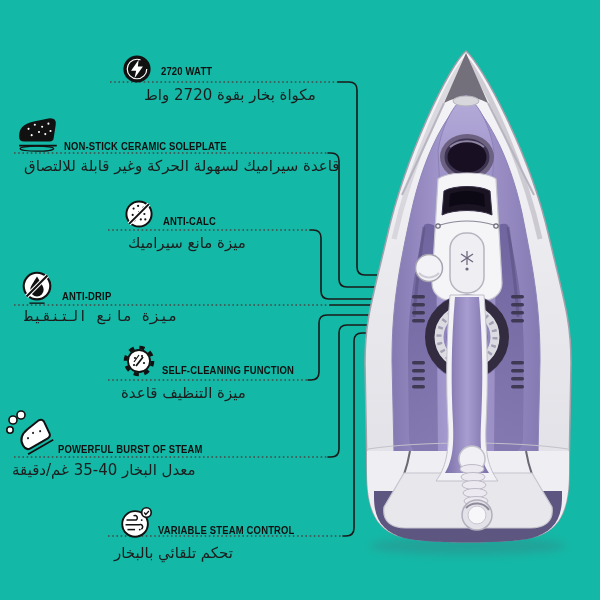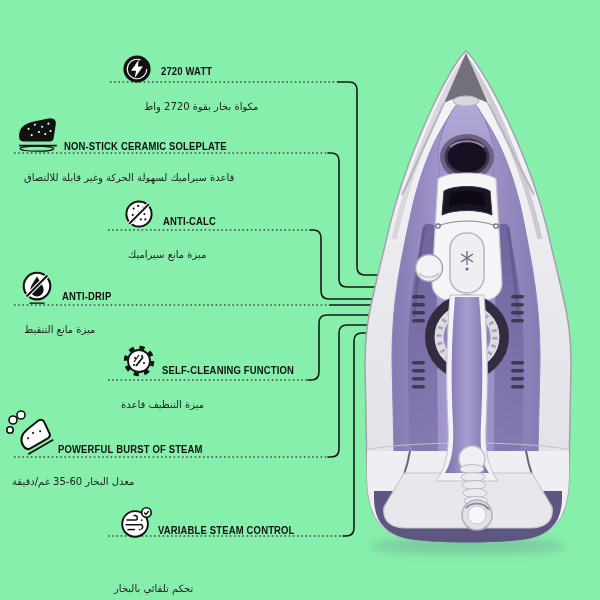--- a/index.html
+++ b/index.html
@@ -1,43 +1,43 @@
 <!DOCTYPE html>
 <html><head>
 <meta charset="utf-8">
 <style>
   html,body{margin:0;padding:0;background:#ffffff;}
-  #canvas{position:relative;width:600px;height:600px;background:#86efac;overflow:hidden;
+  #canvas{position:relative;width:600px;height:600px;background:#14b8a6;overflow:hidden;
           font-family:"Liberation Sans",sans-serif;}
   
   #lines{position:absolute;left:0;top:0;width:600px;height:600px;z-index:1;}
   
   #iron-wrap{position:absolute;left:350px;top:45px;width:250px;height:520px;z-index:2;}
   #iron-wrap svg{width:100%;height:100%;display:block;}
   
   .icon{position:absolute;z-index:3;}
   .icon svg{width:100%;height:100%;display:block;}
   .en{position:absolute;z-index:3;font-weight:bold;font-size:11px;line-height:12px;color:#101010;
       white-space:nowrap;letter-spacing:.2px;transform:scaleX(.86);transform-origin:left top;}
-  .ar{position:absolute;z-index:3;font-family:"DejaVu Sans",sans-serif;font-size:10px;line-height:20px;
-      color:#1d1d1d;direction:rtl;white-space:nowrap;margin-top:12px;}
+  .ar{position:absolute;z-index:3;font-family:"DejaVu Sans",sans-serif;font-size:15px;line-height:20px;
+      color:#1d1d1d;direction:rtl;white-space:nowrap;}
   .i1{left:120px;top:52px;width:34px;height:34px;}
   .e1{left:161px;top:65px;}  .a1{left:144px;top:85px;}
   .i2{left:16px;top:109px;width:46px;height:46px;}
   .e2{left:64px;top:140px;}  .a2{left:24px;top:156px;text-align:right;}
   .i3{left:121px;top:196px;width:36px;height:36px;}
   .e3{left:163px;top:215px;} .a3{left:128px;top:233px;}
   .i4{left:18px;top:268px;width:38px;height:38px;}
-  .e4{left:62px;top:290px;}  .a4{left:24px;top:308px;}
+  .e4{left:62px;top:290px;}  .a4{left:24px;top:308px;font-family:Liberation Mono, monospace;}
   .i5{left:119px;top:341px;width:40px;height:40px;}
   .e5{left:162px;top:364px;} .a5{left:121px;top:383px;}
   .i6{left:4px;top:409px;width:56px;height:52px;}
   .e6{left:58px;top:443px;}  .a6{left:12px;top:460px;}
   .i7{left:117px;top:503px;width:38px;height:38px;}
-  .e7{left:158px;top:524px;} .a7{left:114px;top:567px;}
+  .e7{left:158px;top:524px;} .a7{left:114px;top:543px;}
 </style>
 </head>
 <body>
 
 <div id="canvas">
 
   <svg id="lines" viewBox="0 0 600 600">
     <g fill="none" stroke="#4a4a4a" stroke-width="1.3" stroke-dasharray="1.6,2.6">
       <path d="M110,82 H338"></path>
       <path d="M14,153 H328"></path>
@@ -283,21 +283,21 @@
           <g fill="#111">
               <circle cx="24" cy="27" r="1"></circle>
               <circle cx="31" cy="25" r="1"></circle>
               <circle cx="38" cy="27" r="1"></circle>
             </g>
           <line x1="16" y1="41" x2="45" y2="41" stroke="#111" stroke-width="1.8"></line>
         </g>
         </svg>
     </span>
     <span class="en e6">POWERFUL BURST OF STEAM</span>
-    <span class="ar a6">معدل البخار 60-35 غم/دقيقة</span>
+    <span class="ar a6">معدل البخار 40-35 غم/دقيقة</span>
   </div>
 
   <div class="frow">
     <span class="icon i7">
       <svg viewBox="0 0 40 40">
           <circle cx="19" cy="22" r="13.5" fill="#fff" stroke="#111" stroke-width="2"></circle>
         <g fill="none" stroke="#111" stroke-width="1.6">
           <path d="M10,18 h10 a2.6,2.6 0 1 0 -2.6,-4.5"></path>
           <path d="M9,23 h14 a2.6,2.6 0 1 1 2.6,4.5"></path>
           <path d="M11,28 h8"></path>

